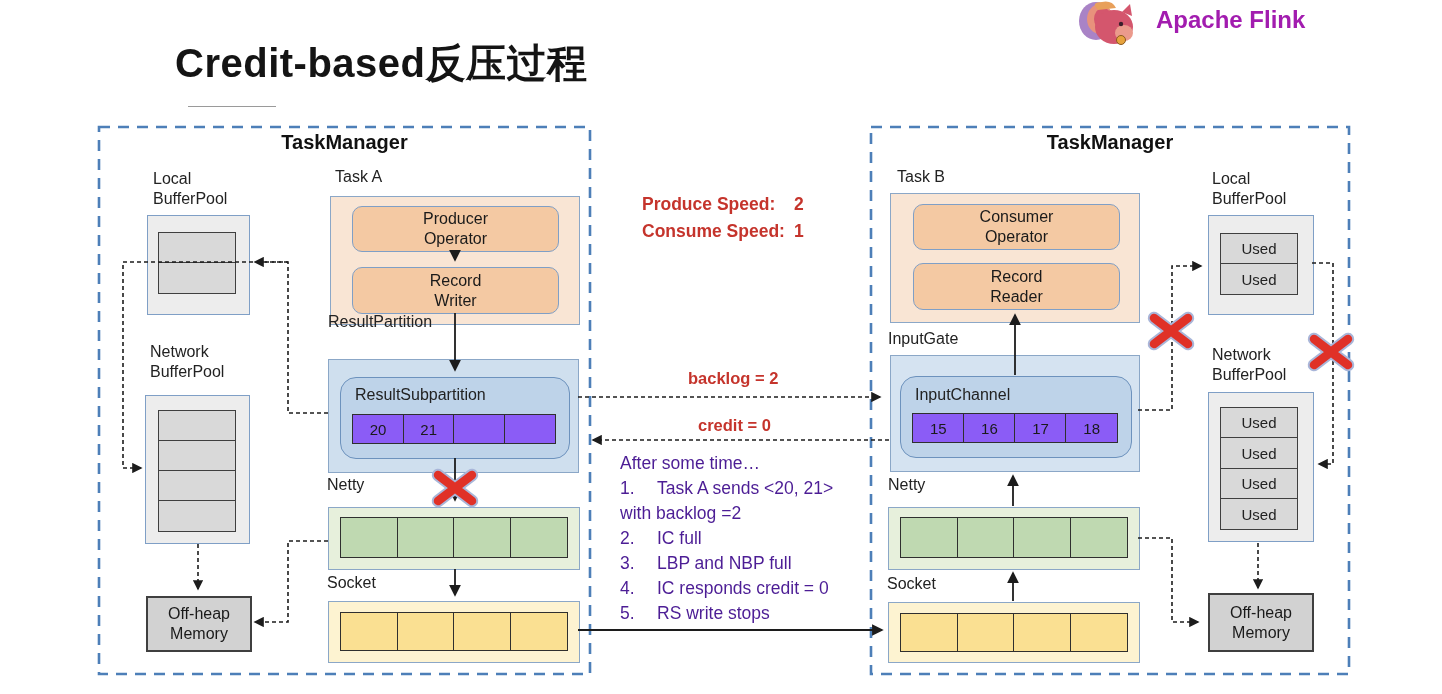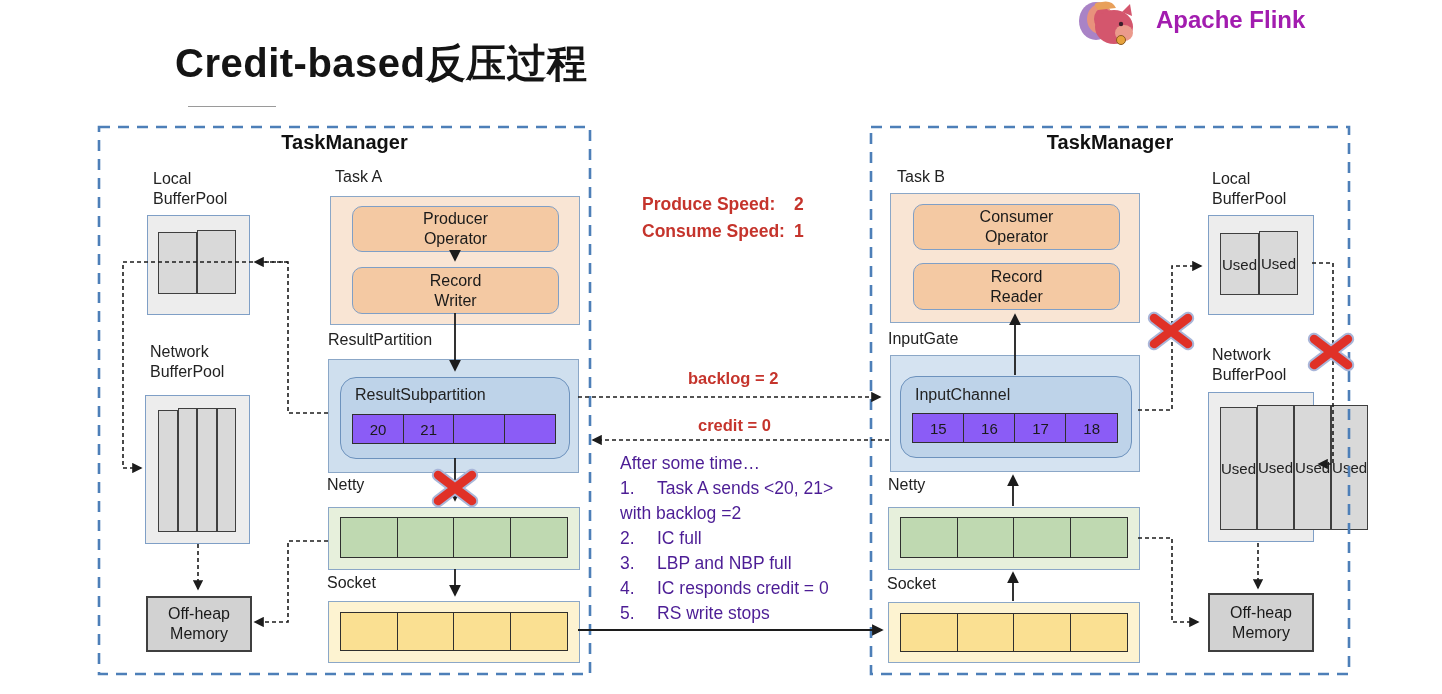--- a/index.html
+++ b/index.html
@@ -11,21 +11,21 @@
   
   .page-title{left:175px;top:36px;font-size:40px;font-weight:700;letter-spacing:.5px;color:#141414;}
   .title-underline{left:188px;top:106px;width:88px;height:1px;background:#9a9a9a;}
   .brand-text{left:1156px;top:6px;font-size:24px;font-weight:700;color:#a21caf;}
   
   .tm-title{top:131px;font-size:20px;font-weight:600;text-align:center;color:#111;}
   
   .lbl{font-size:16px;line-height:20px;color:#222;}
   
   .pool{background:#ededed;border:1.5px solid #7f9fc6;}
-  .pool-cells{display:flex;flex-direction:row;}
+  .pool-cells{display:flex;flex-direction:column;}
   .pool-cell{flex:1;background:#d9d9d9;border:1.6px solid #3f3f3f;margin-top:-1.6px;
     display:flex;align-items:center;justify-content:center;font-size:15px;color:#222;}
   .pool-cell:first-child{margin-top:0;}
   .offheap{background:#d2d2d2;border:2px solid #3f3f3f;display:flex;align-items:center;justify-content:center;
     text-align:center;font-size:16px;line-height:20px;color:#1a1a1a;}
   
   .taskbox{background:#f9e5d4;border:1.5px solid #8ba7c7;}
   .opbox{background:#f4c9a3;border:1.5px solid #7f9fc6;border-radius:10px;
     display:flex;align-items:center;justify-content:center;text-align:center;font-size:16px;line-height:20px;}
   .opbox .wrap2{width:90px;}
@@ -97,21 +97,21 @@
 
   <div class="abs lbl" style="left:335px;top:167px;">Task A</div>
   <div class="abs taskbox" style="left:330px;top:196px;width:248px;height:127px;"></div>
   <div class="abs opbox" style="left:352px;top:206px;width:205px;height:44px;">
     <span class="wrap2">Producer Operator</span>
   </div>
   <div class="abs opbox" style="left:352px;top:267px;width:205px;height:45px;">
     <span class="wrap2">Record Writer</span>
   </div>
 
-  <div class="abs lbl" style="left:328px;top:330px;">ResultPartition</div>
+  <div class="abs lbl" style="left:328px;top:312px;">ResultPartition</div>
   <div class="abs partbox" style="left:328px;top:359px;width:249px;height:112px;"></div>
   <div class="abs roundbox" style="left:340px;top:377px;width:228px;height:80px;"></div>
   <div class="abs lbl" style="left:355px;top:385px;">ResultSubpartition</div>
   <div class="abs cellrow bluecells" style="left:352px;top:414px;width:204px;height:30px;">
     <div class="c">20</div>
     <div class="c">21</div>
     <div class="c"></div>
     <div class="c"></div>
   </div>
 

